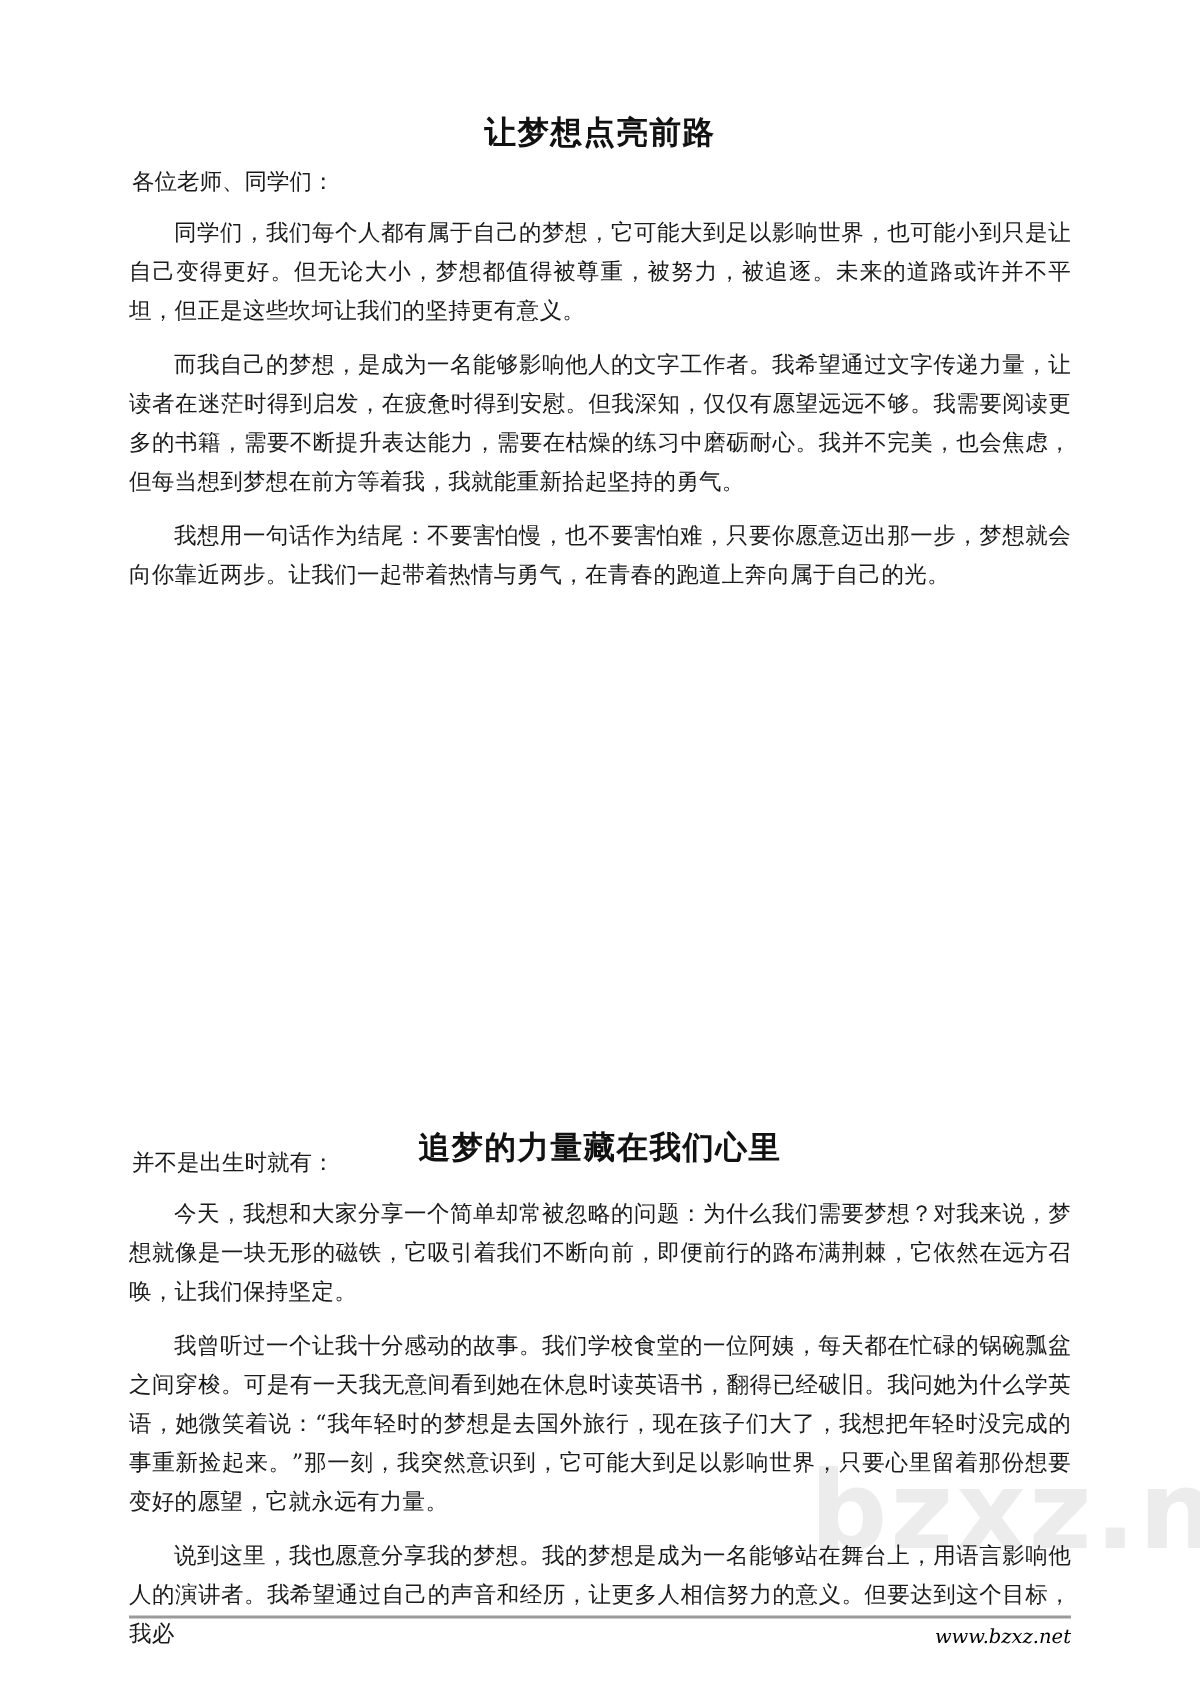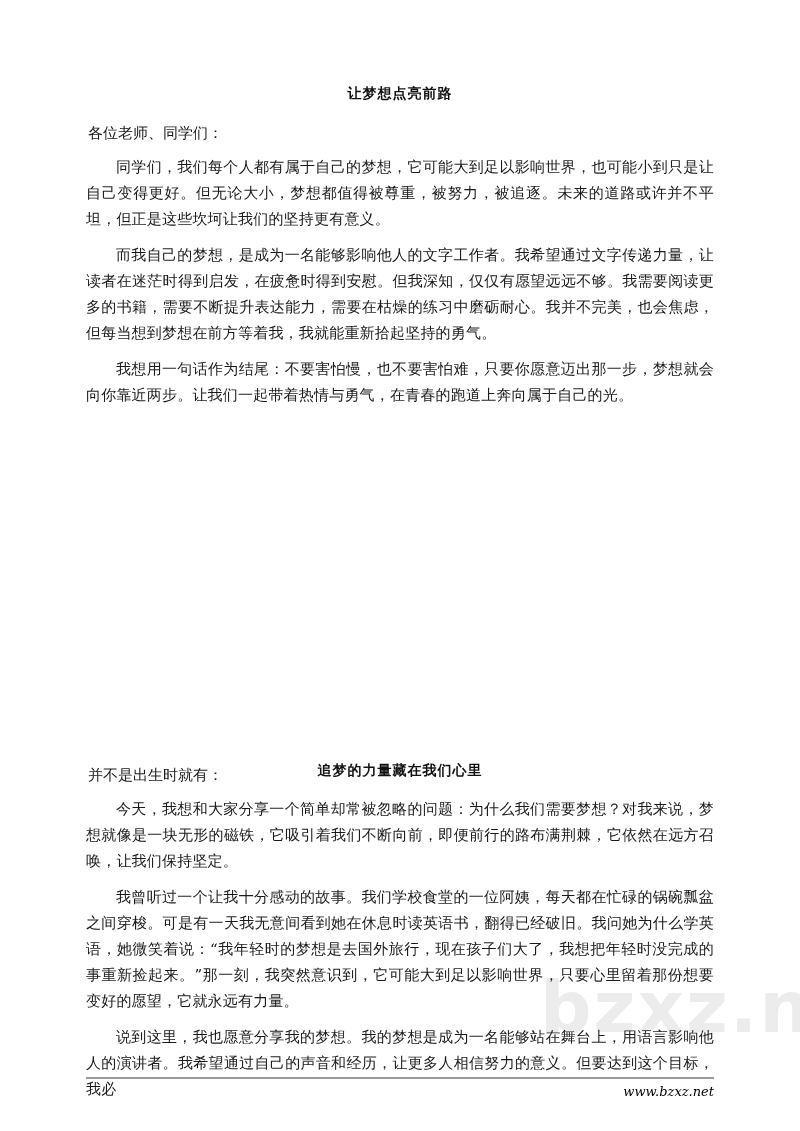--- a/index.html
+++ b/index.html
@@ -4,26 +4,26 @@
 <style>
   html, body { margin: 0; padding: 0; background: #ffffff; }
   body {
     width: 800px; height: 1131px; position: relative; overflow: hidden;
     font-family: "DejaVu Serif", "Liberation Serif", serif;
     color: #1a1a1a;
   }
   .page { position: absolute; left: 86px; top: 0; width: 628px; }
   .title {
     text-align: center; font-family: "DejaVu Sans", "Liberation Sans", sans-serif;
-    font-weight: bold; font-size: 14px; color: #111; margin: 17px; letter-spacing: 1px;
+    font-weight: bold; font-size: 21px; color: #111; margin: 6px; letter-spacing: 1px;
   }
   .t1 { position: absolute; top: 68px; left: 0; right: 0; }
   .t2 { position: absolute; top: 745px; left: 0; right: 0; }
   .sec { position: absolute; left: 0; width: 628px; }
-  .s1 { top: 120px; }
+  .s1 { top: 108px; }
   .s2 { top: 762px; }
   .greet { font-size: 15px; line-height: 26px; margin: 0 0 8px 0; text-indent: 0; padding-left: 2px; }
   p.para {
     font-size: 15px; line-height: 26px; margin: 0 0 10px 0;
     text-indent: 2em; text-align: justify; letter-spacing: 0.2px;
   }
   .rule { position: absolute; left: 86px; width: 628px; top: 1077px; height: 2px; background: #9a9a9a; }
   .footer {
     position: absolute; right: 86px; top: 1084px; font-size: 13px; font-style: italic;
     color: #000000; font-family: "DejaVu Serif", "Liberation Serif", serif;

